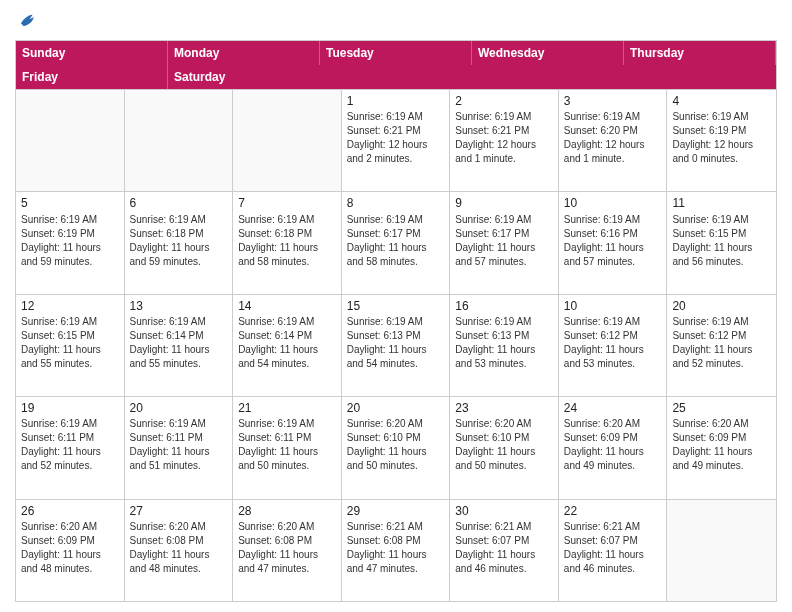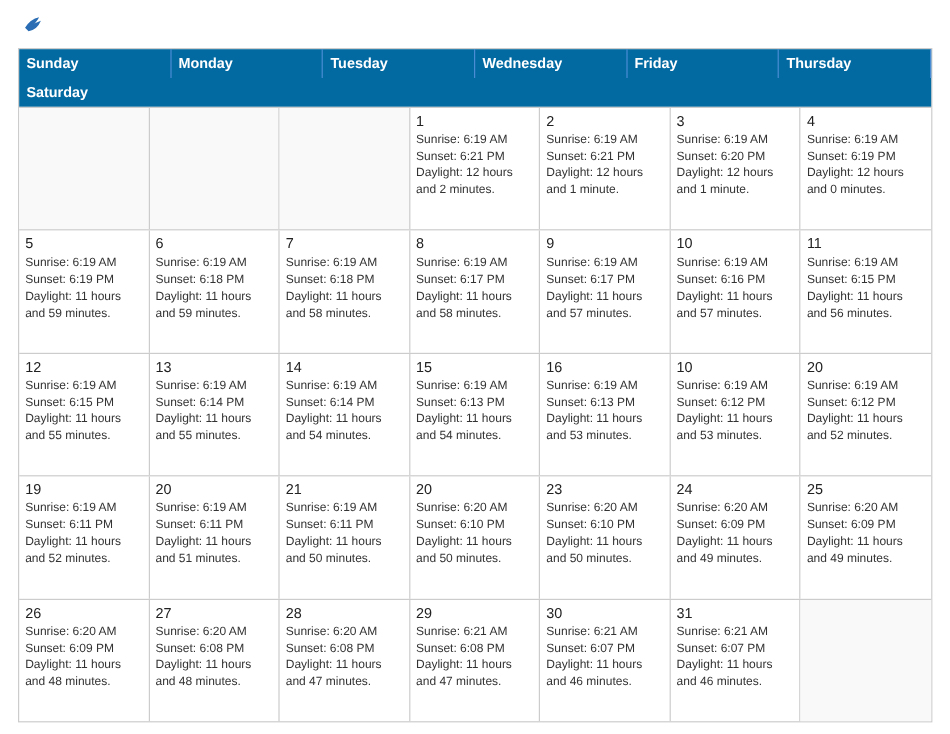--- a/index.html
+++ b/index.html
@@ -54,22 +54,22 @@
       color: #444;
     }
     .calendar {
       flex: 1;
       display: flex;
       flex-direction: column;
       border: 1px solid #ccc;
     }
     .cal-header {
       display: grid;
-      grid-template-columns: repeat(6, 1fr);
-      background: #0369a1;
+      grid-template-columns: repeat(5, 1fr);
+      background: #be185d;
     }
     .cal-header-cell {
       color: #fff;
       font-size: 12px;
       font-weight: bold;
       padding: 5px 6px;
       border-right: 1px solid #4a8dd5;
     }
     .cal-header-cell:last-child { border-right: none; }
     .cal-body {
@@ -125,22 +125,22 @@
       <div class="subtitle"></div>
     </div>
   </div>
 
   <div class="calendar">
     <div class="cal-header" id="cal-header">
         <div class="cal-header-cell">Sunday</div>
         <div class="cal-header-cell">Monday</div>
         <div class="cal-header-cell">Tuesday</div>
         <div class="cal-header-cell">Wednesday</div>
+        <div class="cal-header-cell">Thursday</div>
         <div class="cal-header-cell">Friday</div>
-        <div class="cal-header-cell">Thursday</div>
         <div class="cal-header-cell">Saturday</div>
       </div>
     <div class="cal-body" id="cal-body">
         <div class="cal-row">
           <div class="cal-cell empty"></div>
           <div class="cal-cell empty"></div>
           <div class="cal-cell empty"></div>
           <div class="cal-cell">
             <div class="day-number">1</div>
             <div class="cell-info">Sunrise: 6:19 AM<br>Sunset: 6:21 PM<br>Daylight: 12 hours and 2 minutes.</div>
@@ -263,20 +263,20 @@
           </div>
           <div class="cal-cell">
             <div class="day-number">29</div>
             <div class="cell-info">Sunrise: 6:21 AM<br>Sunset: 6:08 PM<br>Daylight: 11 hours and 47 minutes.</div>
           </div>
           <div class="cal-cell">
             <div class="day-number">30</div>
             <div class="cell-info">Sunrise: 6:21 AM<br>Sunset: 6:07 PM<br>Daylight: 11 hours and 46 minutes.</div>
           </div>
           <div class="cal-cell">
-            <div class="day-number">31</div>
+            <div class="day-number">22</div>
             <div class="cell-info">Sunrise: 6:21 AM<br>Sunset: 6:07 PM<br>Daylight: 11 hours and 46 minutes.</div>
           </div>
           <div class="cal-cell empty"></div>
         </div>
       </div>
   </div>
 </div>
 
 </body></html>

